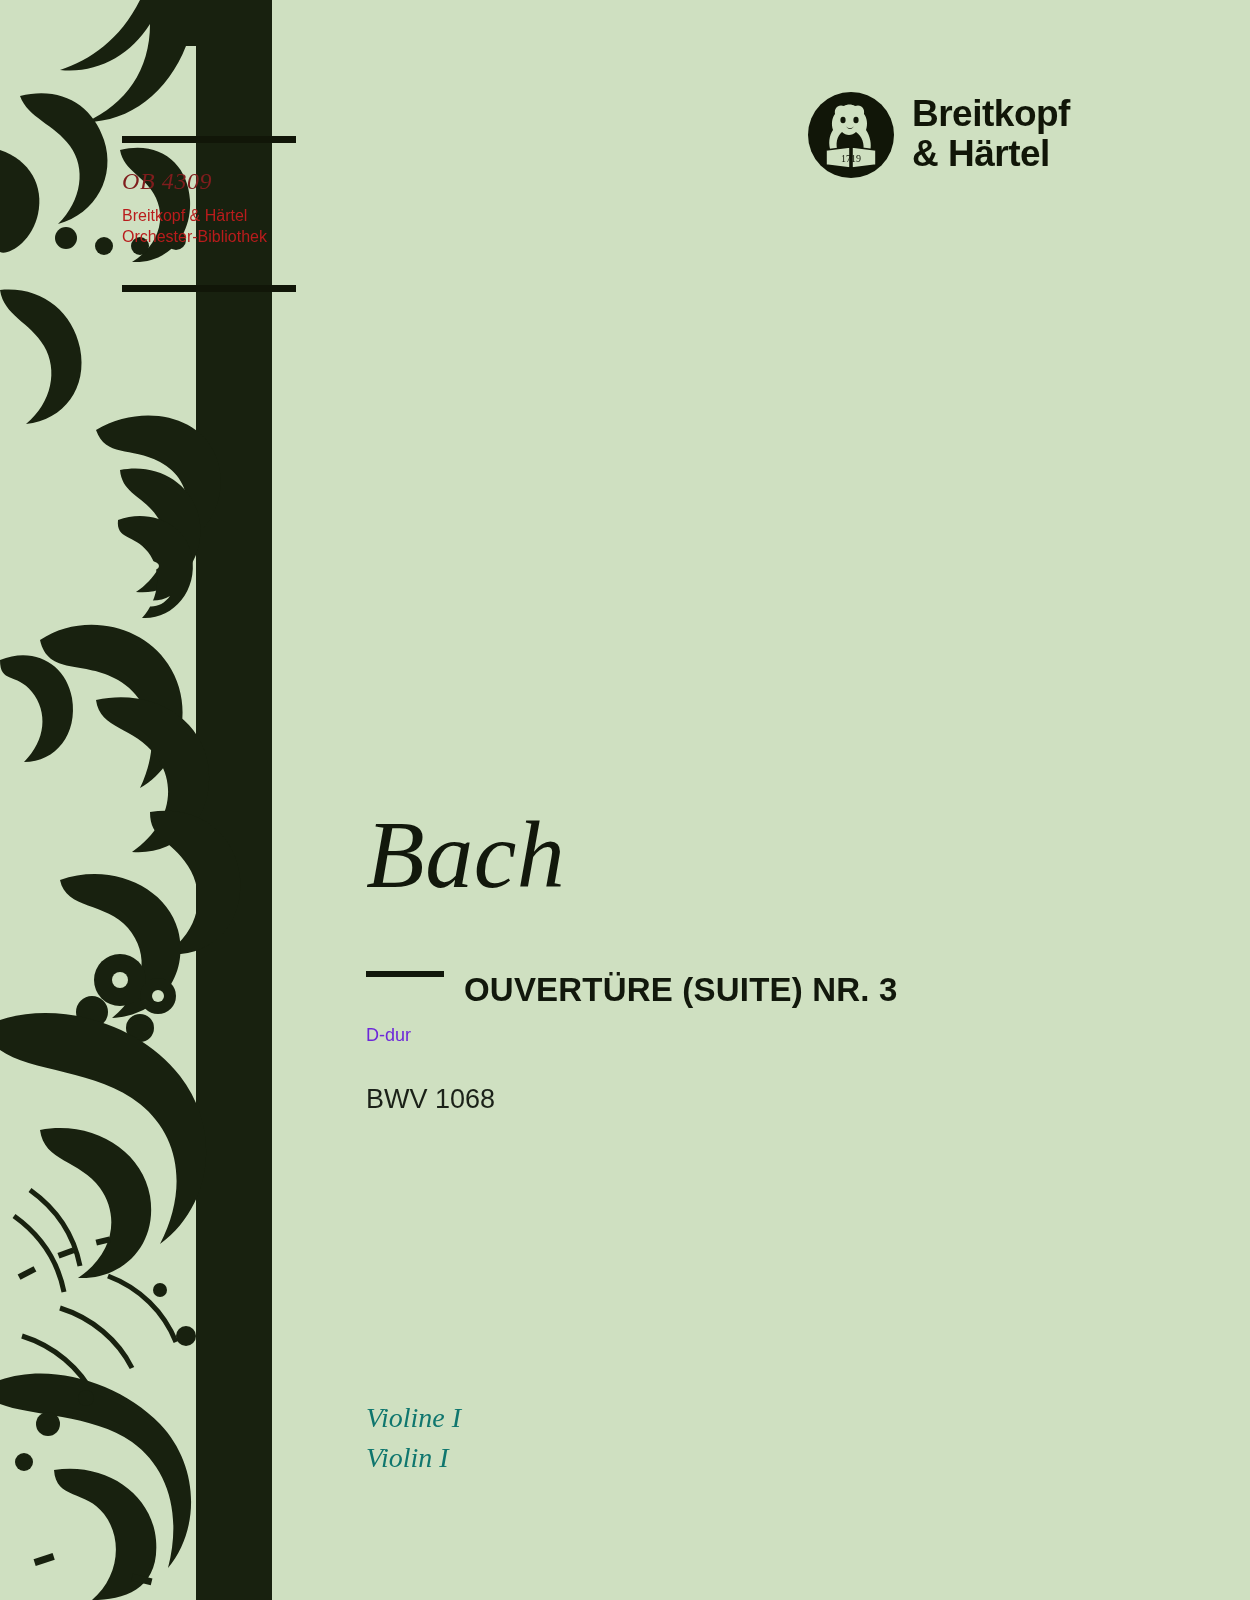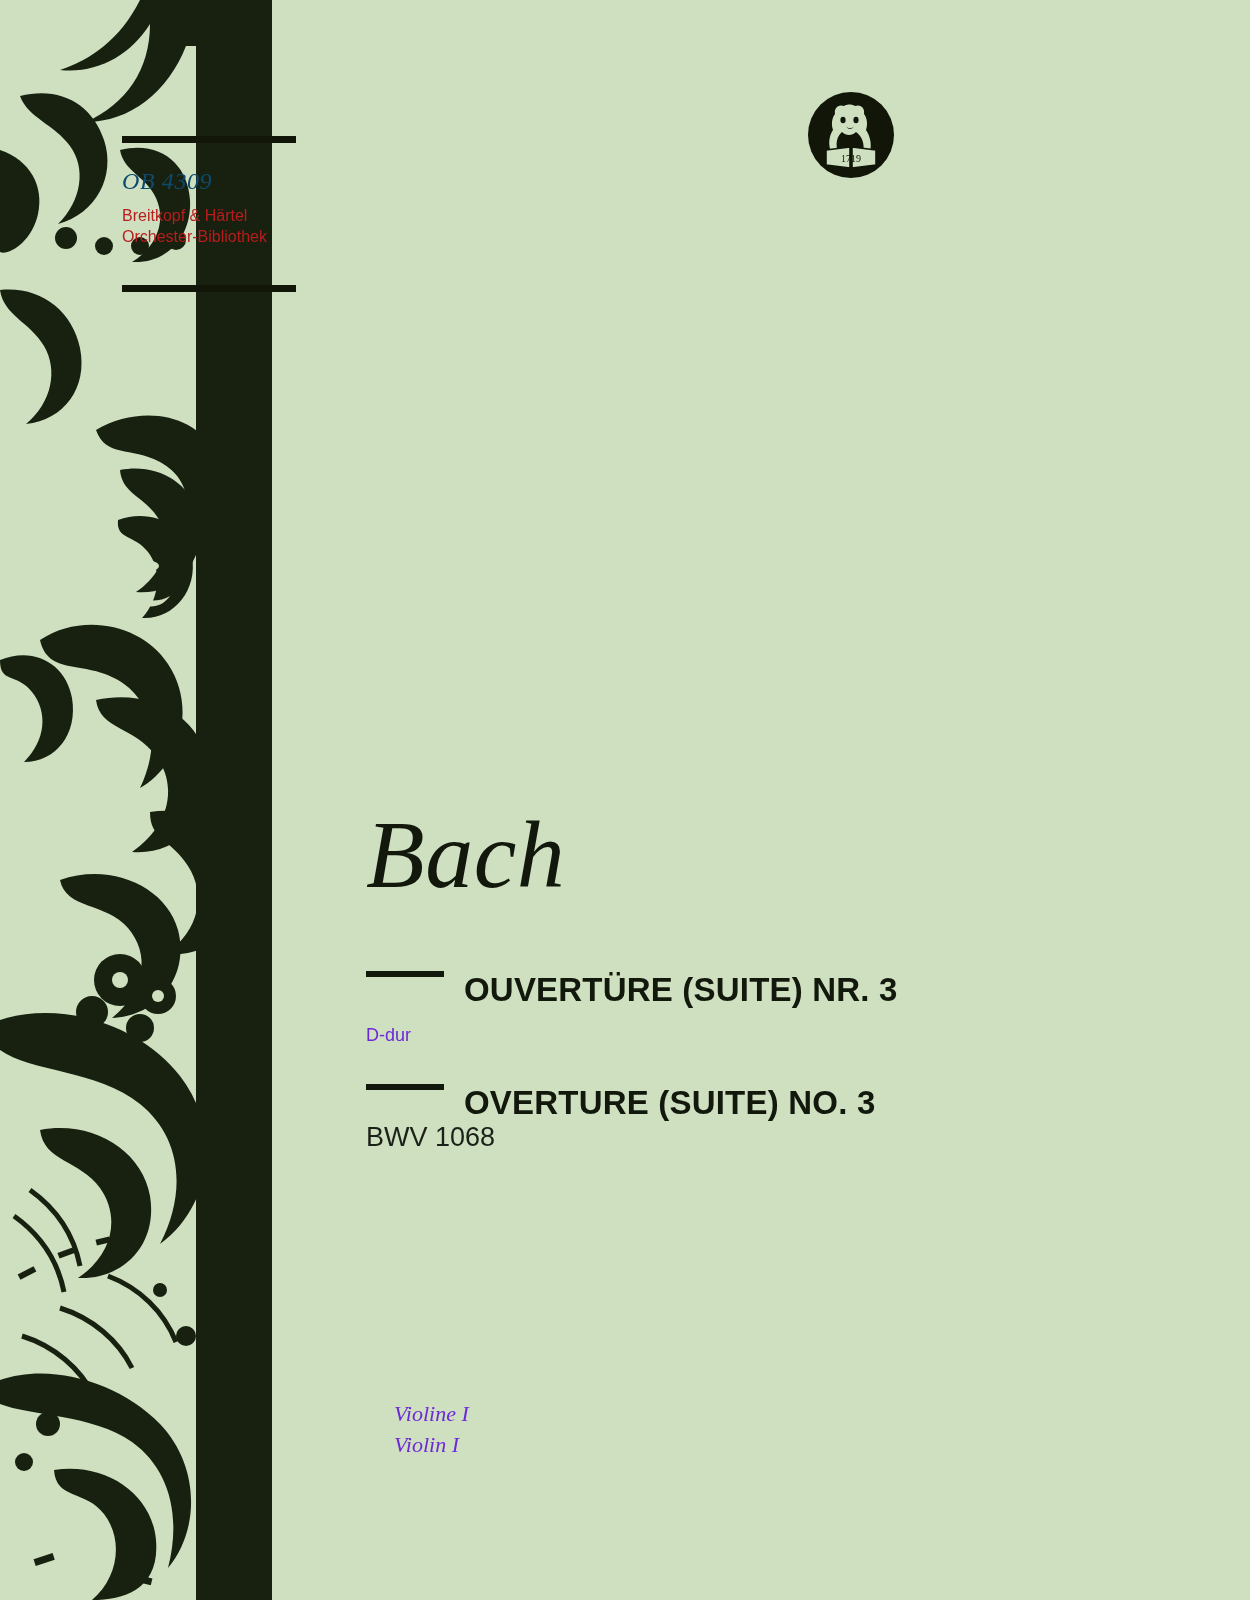--- a/index.html
+++ b/index.html
@@ -89,21 +89,21 @@
     left: 122px;
     top: 168px;
     width: 220px;
   }
   .pub-code {
     font-family: "Liberation Serif", serif;
     font-style: italic;
     font-size: 24px;
     letter-spacing: 0.6px;
     margin-bottom: 10px;
-    color: #0c4a6e;
+    color: #7f1d1d;
   }
   .pub-line {
     font-size: 16px;
     line-height: 1.32;
     color: #b91c1c;
   }
 
   
   .title-block {
     position: absolute;
@@ -154,24 +154,23 @@
     margin: 0;
   }
 
   
   .part-block {
     position: absolute;
     left: 366px;
     top: 1398px;
     font-family: "Liberation Serif", serif;
     font-style: italic;
-    font-size: 22px;
+    font-size: 28px;
     line-height: 1.42;
-    color: #6d28d9;
-    margin-left: 28px;
+    color: #0f766e;
   }
 </style>
 </head>
 <body>
 
 <div class="page">
 
   <div class="ornament-band">
     <svg width="272" height="1600" viewBox="0 0 272 1600" xmlns="http://www.w3.org/2000/svg" aria-hidden="true">
       <rect x="0" y="0" width="272" height="1600" fill="#cfe0c1"></rect>
@@ -254,20 +253,24 @@
             <path d="M38,34 C40,37 44,37 46,34 C44,38 40,38 38,34 Z" fill="#111608"></path>
           </g>
 
           <g>
             <path d="M18,58 L42,55 L42,76 L18,73 Z" fill="#cfe0c1" stroke="#111608" stroke-width="1.6"></path>
             <path d="M68,58 L44,55 L44,76 L68,73 Z" fill="#cfe0c1" stroke="#111608" stroke-width="1.6"></path>
             <text x="33" y="70" font-family="Liberation Serif, serif" font-size="10" fill="#111608">1719</text>
           </g>
         </svg>
       </span>
+      <span class="pub-name">
+        <span>Breitkopf</span><br>
+        <span>&amp; Härtel</span>
+      </span>
     </div>
   </div>
 
   <div class="rule rule-top"></div>
 
   <div class="pub-meta">
     <div class="pub-code">OB 4309</div>
     <div class="pub-line">Breitkopf &amp; Härtel</div>
     <div class="pub-line">Orchester-Bibliothek</div>
   </div>
@@ -276,24 +279,20 @@
 
   <div class="title-block">
     <div class="composer">Bach</div>
 
     <div class="work-row">
       <span class="dash"></span>
       <span class="work-title">OUVERTÜRE (SUITE) NR. 3</span>
     </div>
     <div class="work-sub">D-dur</div>
 
-    <div class="work-row">
-      <span class="dash"></span>
-      <span class="work-title">OVERTURE (SUITE) NO. 3</span>
-    </div>
 
     <div class="bwv">BWV 1068</div>
   </div>
 
   <div class="part-block">
     <div>Violine I</div>
     <div>Violin I</div>
   </div>
 
 </div>

